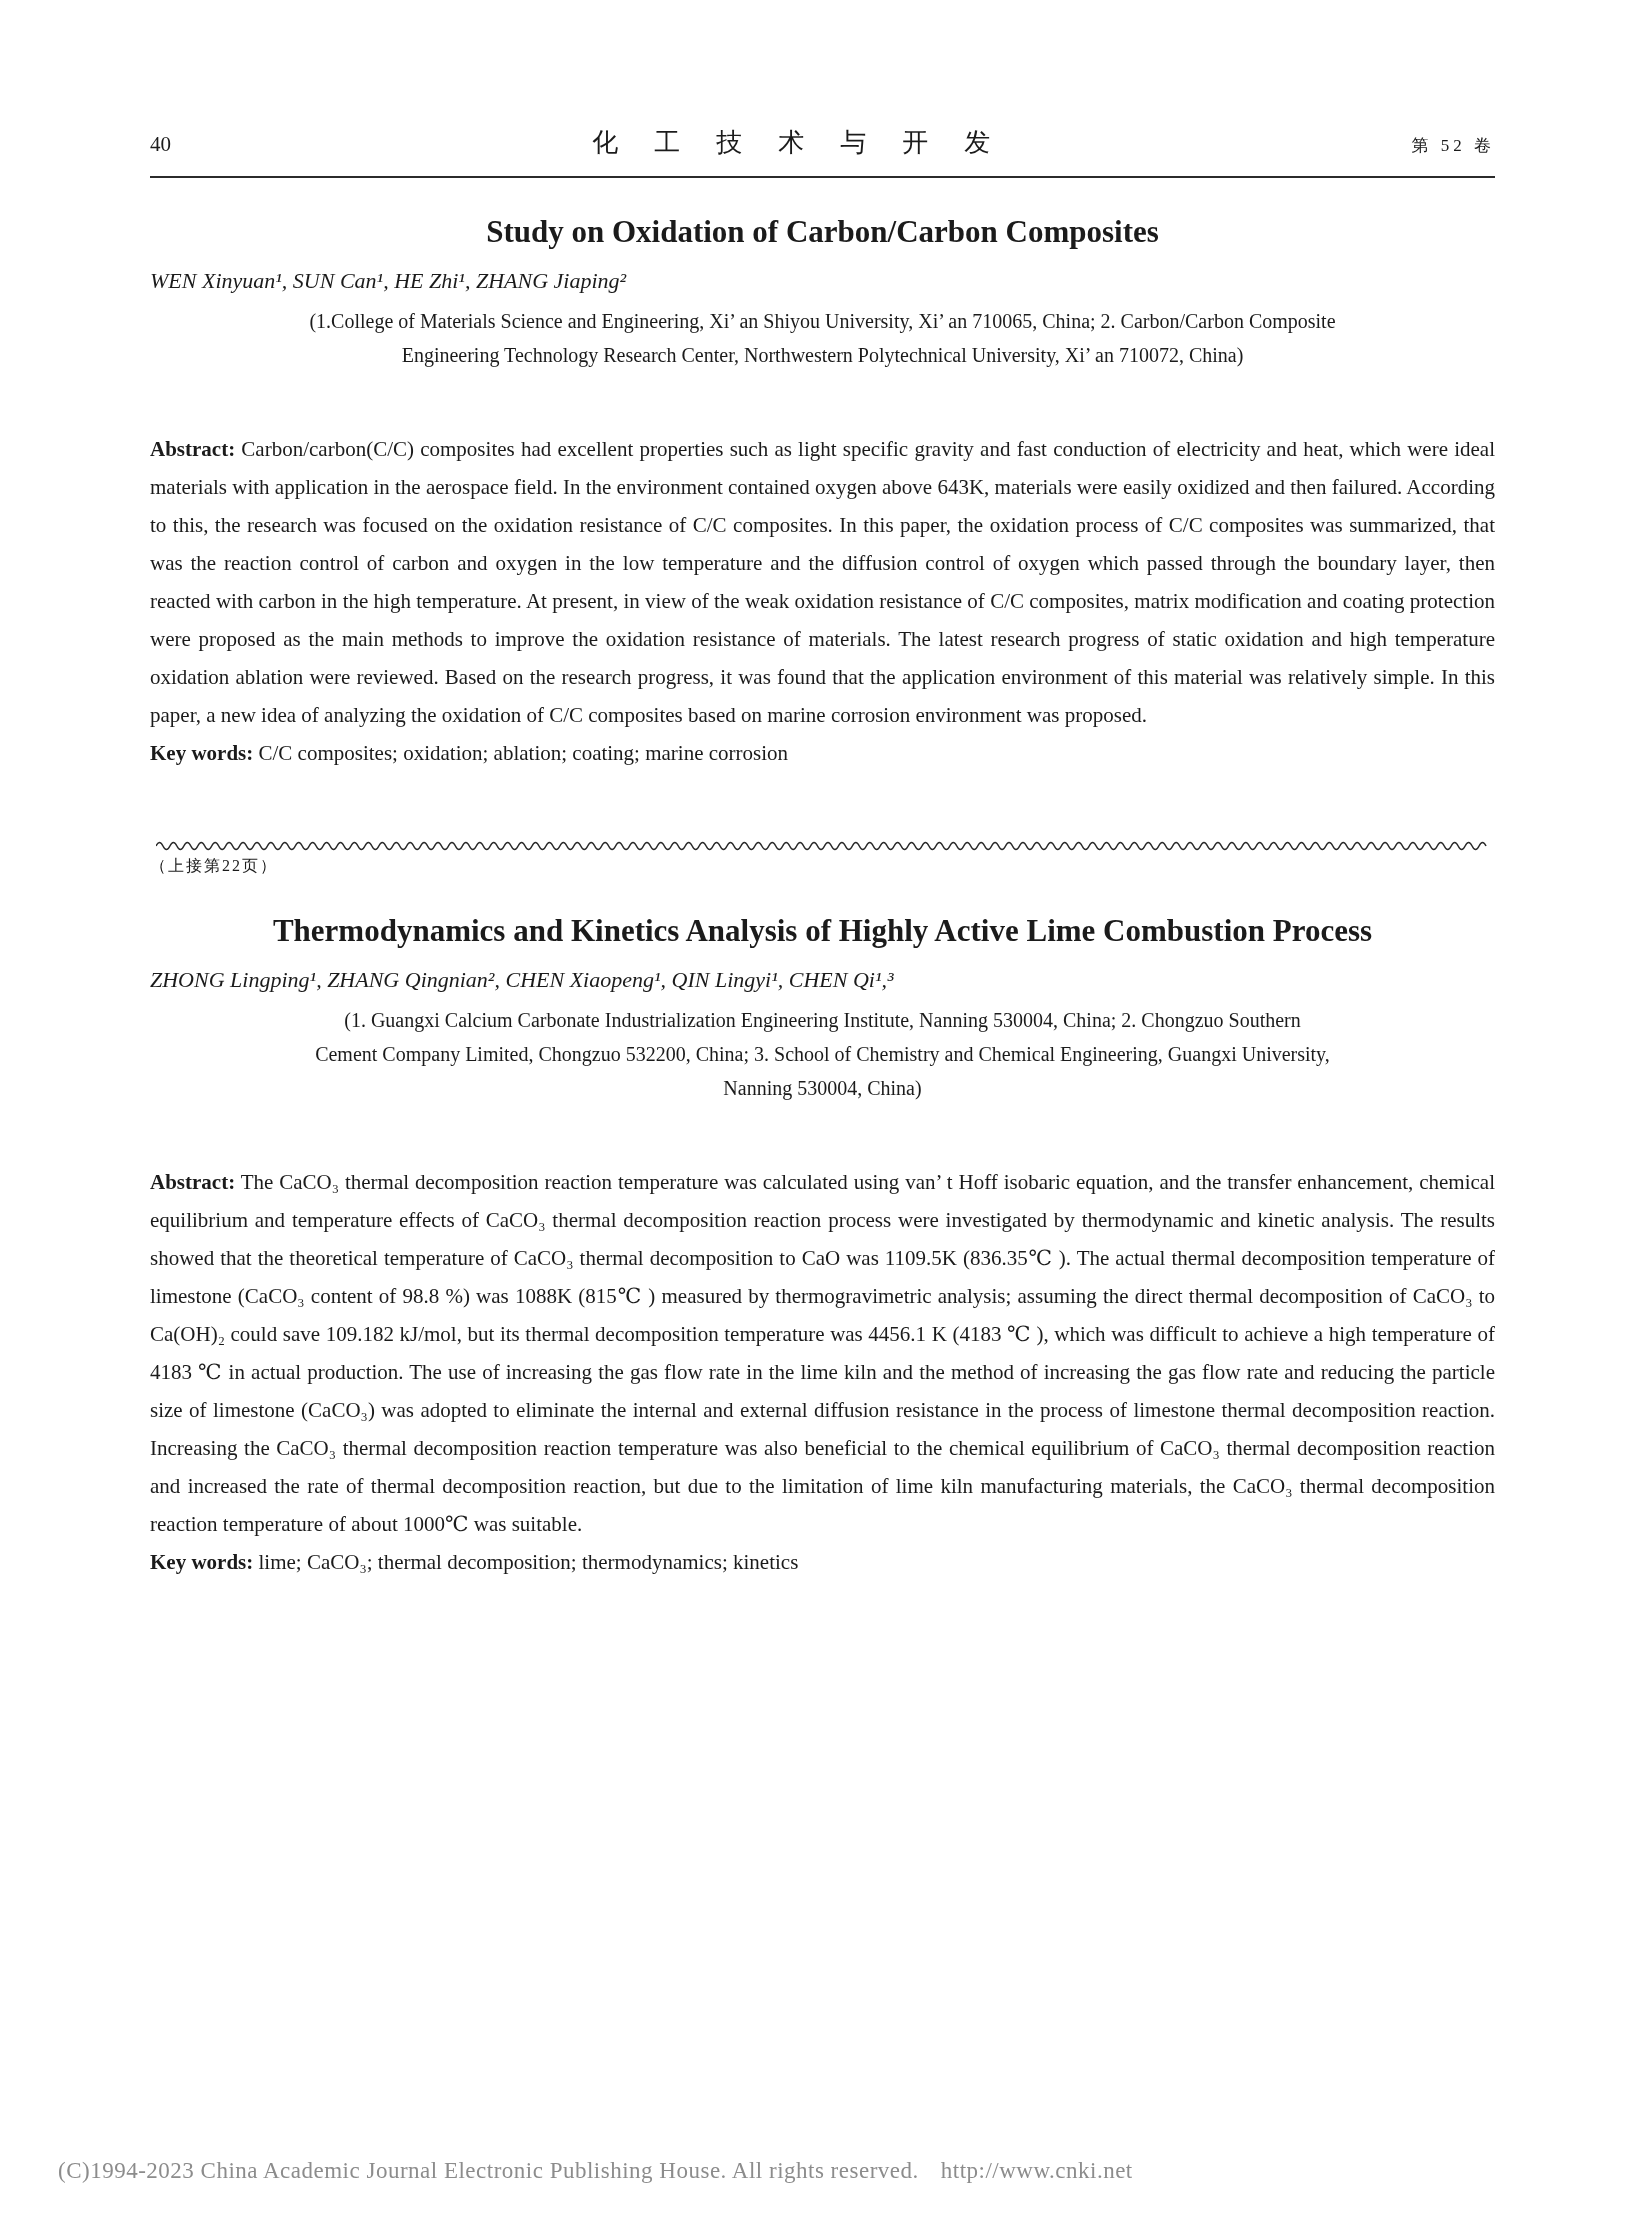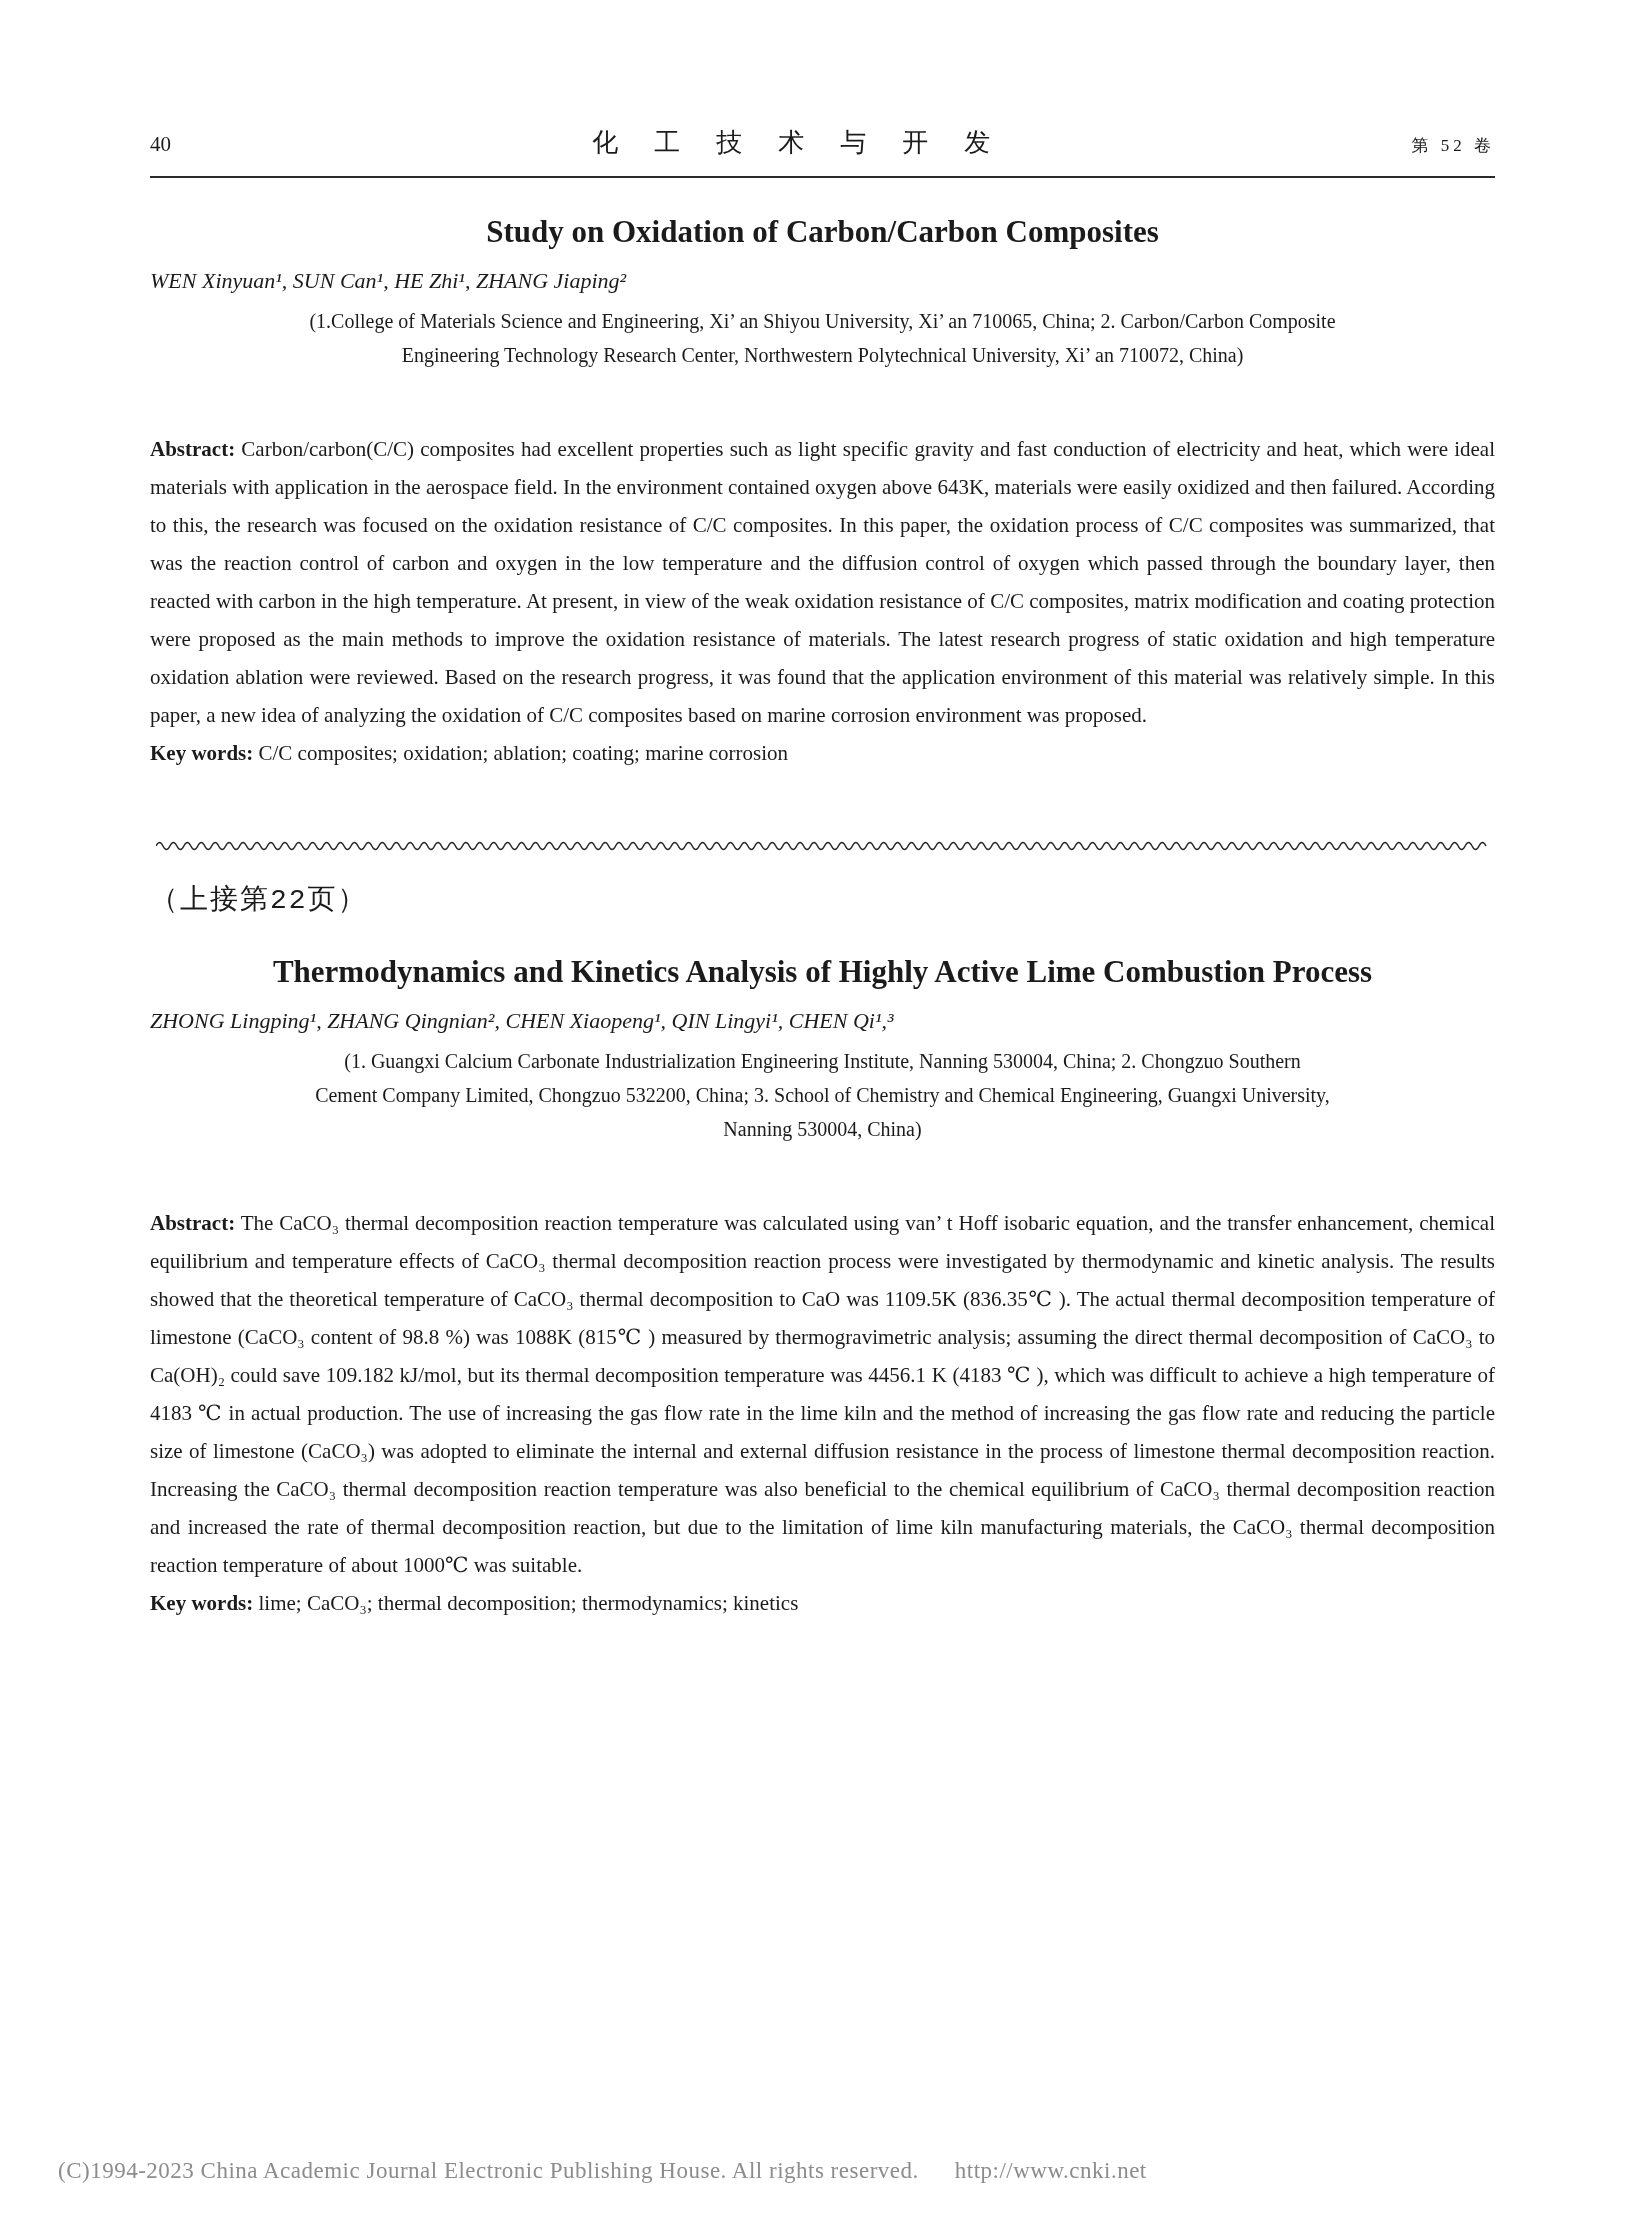--- a/index.html
+++ b/index.html
@@ -36,29 +36,29 @@
   .abstract{
     margin:58px 0 0 0;
     font-size:21px;line-height:38px;
     text-align:justify;
   }
   .kw{font-size:21px;line-height:38px;margin:0;}
   .lbl{font-weight:bold;}
   
   .wave-wrap{margin-top:66px;text-align:center;}
   .wave{display:block;margin:0 auto;}
-  .cont-note{font-size:28px;margin-top:28px;letter-spacing:2px;font-family:Liberation Mono, monospace;}
+  .cont-note{font-size:16px;margin-top:4px;letter-spacing:2px;}
   .t2{}
   
   .footer{
     position:absolute;left:58px;bottom:50px;
     color:#8c8c8c;font-size:23px;letter-spacing:0.5px;
     white-space:nowrap;
   }
-  .footer .url{margin-left:36px;}
+  .footer .url{margin-left:22px;}
 </style>
 </head>
 <body>
 
 <div class="page">
   <div class="content">
 
     <div class="header">
       <span>40</span>
       <span class="journal-cn">化工技术与开发</span>

